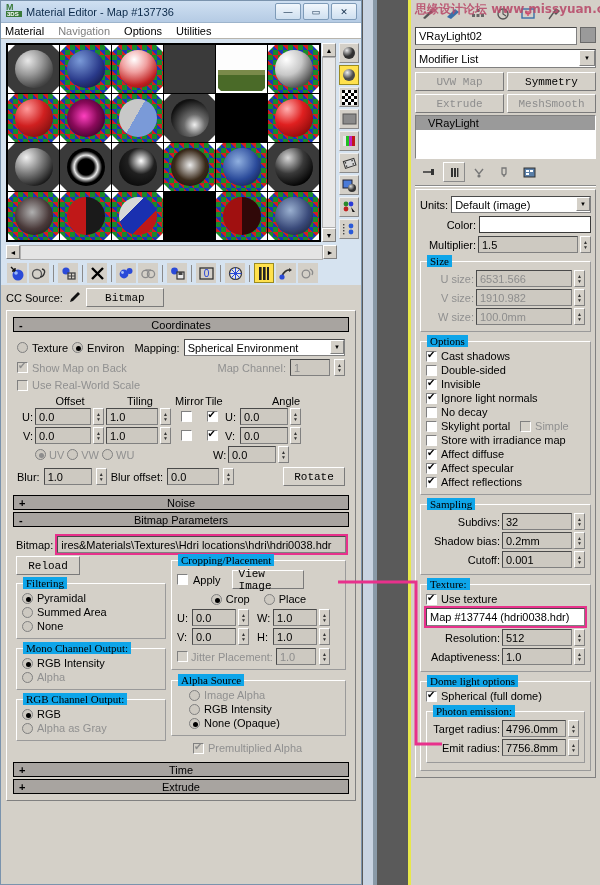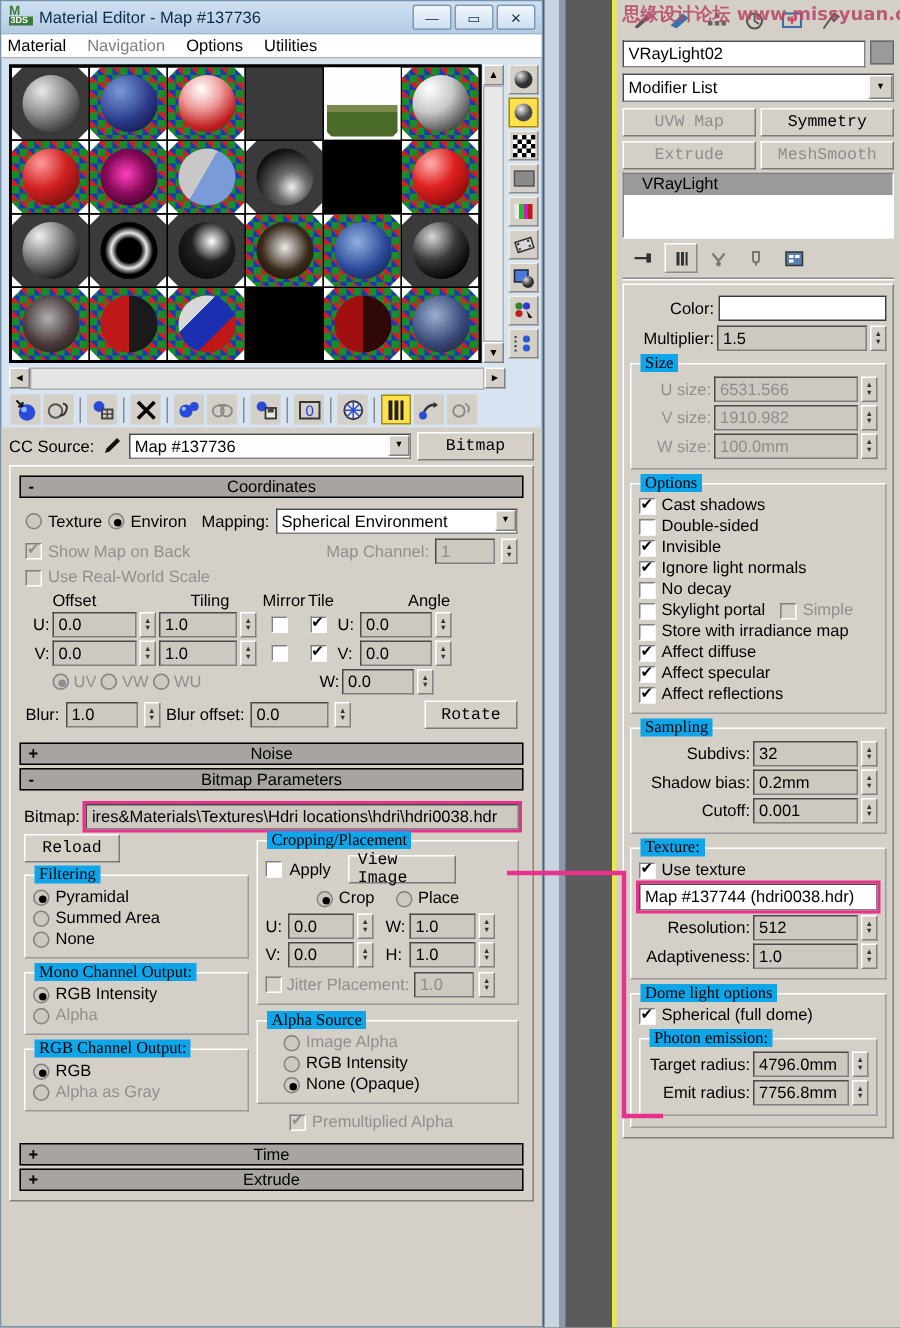--- a/index.html
+++ b/index.html
@@ -563,24 +563,20 @@
       </div>
     </div>
 
   <div class="params">
 
     <div class="row">
       <div class="lbl">CC Source:</div>
       <svg width="15" height="15" viewBox="0 0 15 15">
         <path d="M11 2 L13 4 L6 11 L3 12 L4 9 Z" fill="#111"></path>
       </svg>
-      <div class="dd" style="flex:1;">
-        <div class="field white" style="padding-right:17px;">Map #137736</div>
-        <div class="arrow">▼</div>
-      </div>
       <div class="btn" style="width:78px;">Bitmap</div>
     </div>
 
     <div class="panel">
 
       <div class="rollup">
         <span class="pm">-</span>
         <span>Coordinates</span>
       </div>
 
@@ -606,21 +602,21 @@
               <span>▼</span>
             </div>
         </div>
         <div class="row">
           <div class="cb dis"></div>
           <div class="lbl dim">Use Real-World Scale</div>
         </div>
 
         <div style="display:flex; gap:2px; margin-top:4px; font-size:11px;">
           <div style="width:16px;"></div>
-          <div style="width:70px; text-align:left;">Offset</div>
+          <div style="width:70px; text-align:center;">Offset</div>
           <div style="width:66px; text-align:center;">Tiling</div>
           <div style="width:26px; text-align:center;">Mirror</div>
           <div style="width:22px; text-align:center;">Tile</div>
           <div style="flex:1; text-align:center;">Angle</div>
         </div>
 
         <div style="display:flex; gap:2px; align-items:center; margin-top:1px;">
           <div class="lbl" style="width:16px; text-align:right;">U:</div>
           <div class="field" style="width:56px;">0.0</div>
           <div class="spin">
@@ -955,20 +951,27 @@
             <rect x="8" y="4" width="3" height="2" fill="#fff"></rect>
             <rect x="4" y="7" width="3" height="2" fill="#fff"></rect>
           </svg>
       </div>
     </div>
 
     <div class="hr"></div>
 
     <div class="panel" style="padding:4px 4px 3px;">
 
+      <div style="display:flex; align-items:center; gap:3px; margin:2px 0;">
+        <div class="lbl">Units:</div>
+        <div class="dd" style="flex:1;">
+          <div class="field white" style="padding-right:17px;">Default (image)</div>
+          <div class="arrow">▼</div>
+        </div>
+      </div>
 
       <div style="display:flex; align-items:center; gap:3px; margin:3px 0;">
         <div class="lbl" style="width:56px; text-align:right;">Color:</div>
         <div class="colorswatch"></div>
       </div>
 
       <div style="display:flex; align-items:center; gap:2px; margin:3px 0;">
         <div class="lbl" style="width:56px; text-align:right;">Multiplier:</div>
         <div class="field" style="flex:1;">1.5</div>
         <div class="spin">

